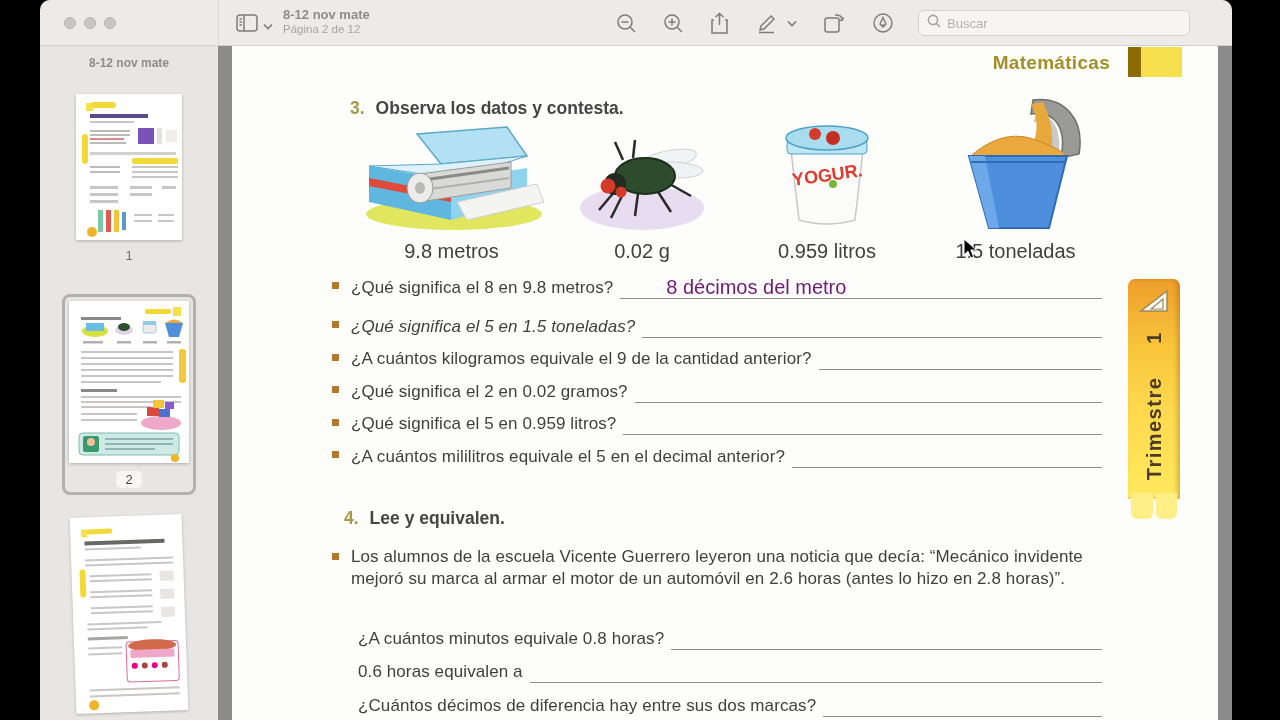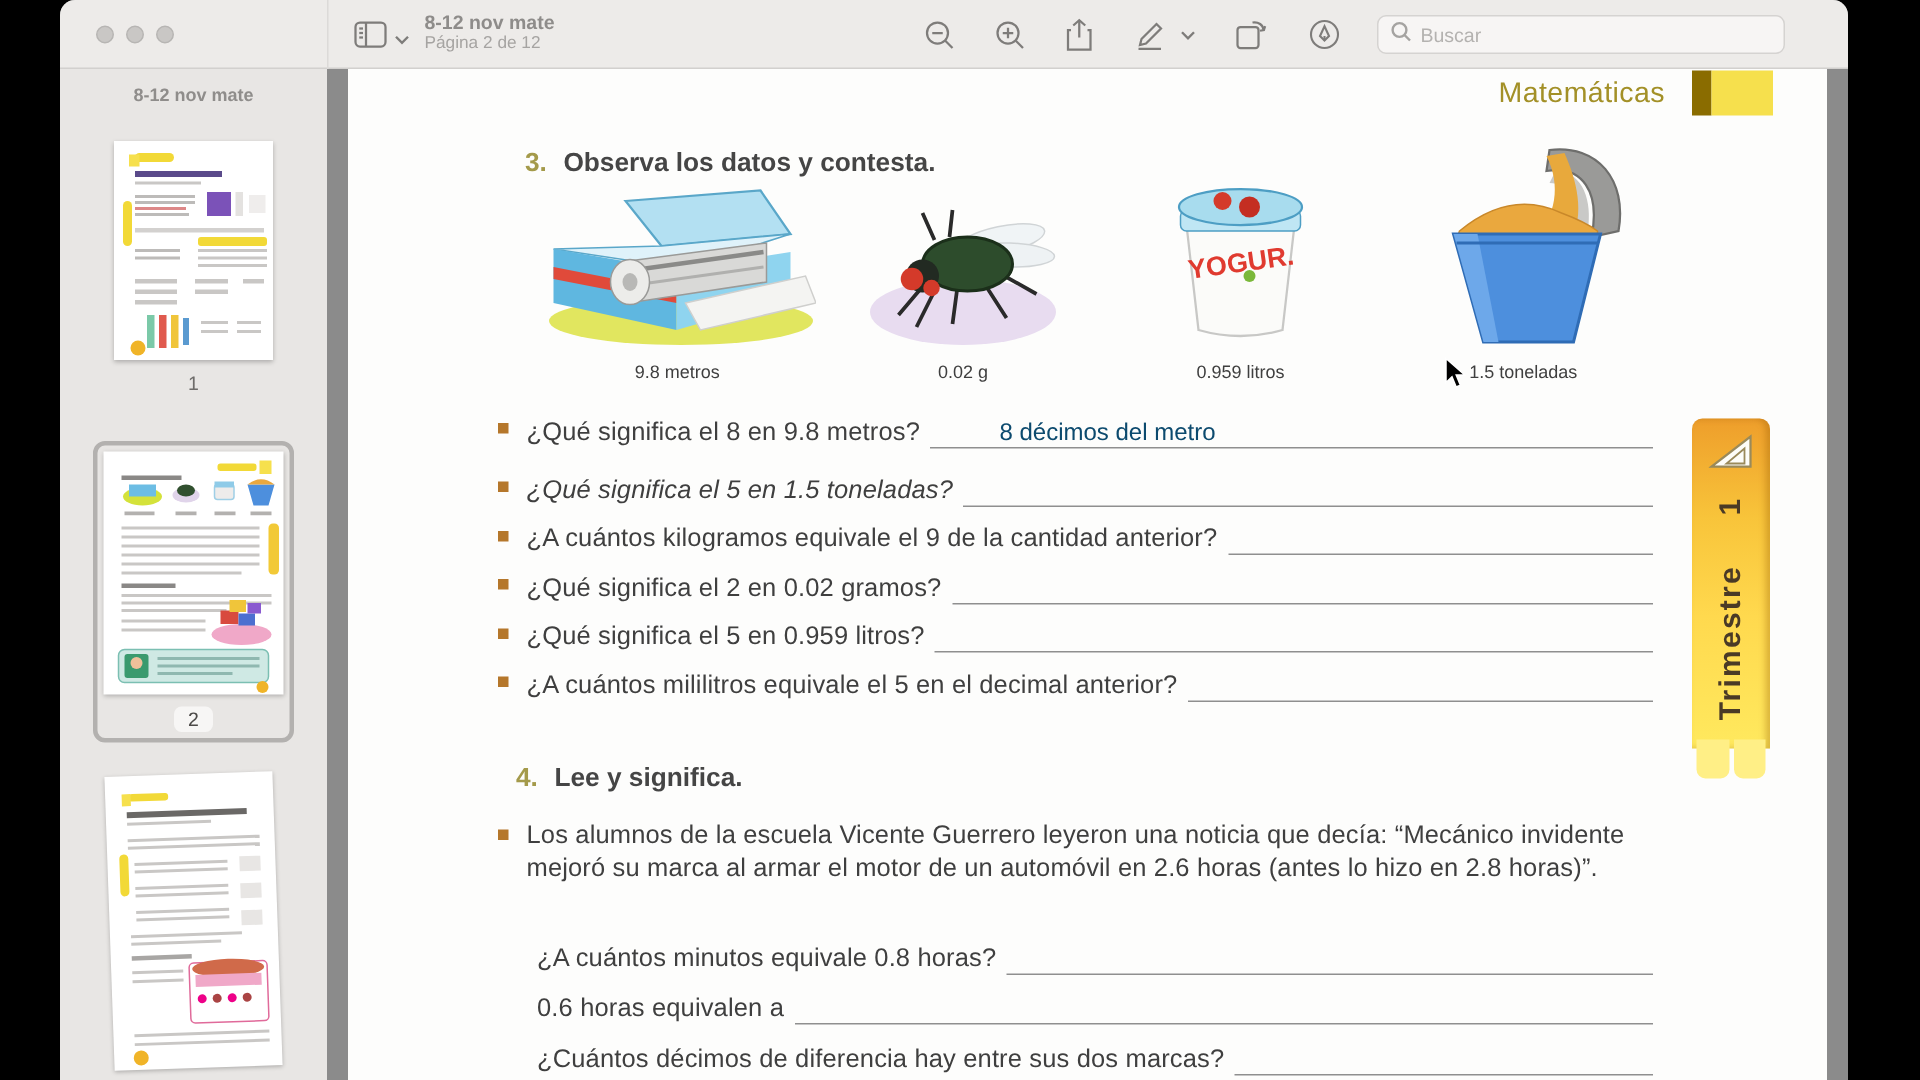--- a/index.html
+++ b/index.html
@@ -49,42 +49,42 @@
   .t2-frame .thumb-page { width:120px; height:162px; }
   .t2-frame .thumb-num { background:#f7f6f5; border-radius:5px; width:26px; margin:8px auto 0;
                          padding:1px 0; color:#4c4a48; }
   .t3 { top:470px; } .t3 .thumb-page { width:112px; height:196px; transform:rotate(-2deg); }
 
   
   .main { flex:1; position:relative; background:#8b8b8b; }
   .page { position:absolute; left:14px; top:0; width:986px; height:694px; background:#fdfdfc; }
 
   .subject-header { position:absolute; top:6px; left:0; width:878px; text-align:right;
-                    font-size:19px; font-weight:normal; color:#a39027; letter-spacing:.3px; }
+                    font-size:19px; font-weight:bold; color:#a39027; letter-spacing:.3px; }
   .subject-tab { position:absolute; left:896px; top:1px; width:54px; height:30px; display:flex; }
   .subject-tab .dk { width:13px; background:#8a6c00; }
   .subject-tab .lt { flex:1; background:#f6e04d; }
 
   .ex-head { position:absolute; display:flex; gap:11px; font-size:17.5px; font-weight:bold;
              color:#454545; }
   .ex-head .num { color:#a49a4a; }
   .ex3-head { top:52px; left:118px; }
   .ex4-head { top:462px; left:112px; }
 
   .figure { position:absolute; text-align:center; }
-  .figure .flabel { font-size:12px; color:#3f3f3f; margin-top:4px; }
+  .figure .flabel { font-size:20px; color:#3f3f3f; margin-top:4px; }
 
   .q-area { position:absolute; left:100px; width:770px; top:232px; }
   .q-row { display:flex; align-items:center; margin-bottom:13.5px; height:19px; }
   .bullet { width:7px; height:7px; background:#b5772b; flex:none; margin-right:12px;
             align-self:center; margin-top:-4px; }
   .q-text { font-size:17px; color:#3f3f3f; white-space:nowrap; letter-spacing:.1px; }
   .ans-line { flex:1; border-bottom:1.5px solid #8f8f8f; margin-left:7px; height:22px;
               display:flex; align-items:flex-end; }
-  .typed { font-size:16px; color:#0c4a6e; white-space:nowrap; line-height:1;
+  .typed { font-size:20px; color:#701a75; white-space:nowrap; line-height:1;
            padding-bottom:1px; }
   .pad-a0 { padding-left:46px; } .pad-a1 { padding-left:16px; }
 
   .p-row { position:absolute; left:100px; top:500px; width:782px; display:flex; }
   .p-row .bullet { margin-top:7px; align-self:flex-start; }
   .p-text { font-size:17px; color:#3f3f3f; line-height:22px; letter-spacing:.1px; }
 
   .q2-area { position:absolute; left:126px; width:744px; top:583px; }
   .q2-area .q-row { margin-bottom:14.5px; }
 
@@ -442,21 +442,21 @@
             </div>
             <div class="q-row">
               <span class="bullet"></span>
               <span class="q-text">¿A cuántos mililitros equivale el 5 en el decimal anterior?</span>
               <span class="ans-line"></span>
             </div>
           </div>
 
           <div class="ex-head ex4-head">
             <span class="num">4.</span>
-            <span>Lee y significa.</span>
+            <span>Lee y equivalen.</span>
           </div>
 
           <div class="p-row">
             <span class="bullet"></span>
             <span class="p-text">Los alumnos de la escuela Vicente Guerrero leyeron una noticia que decía: “Mecánico invidente mejoró su marca al armar el motor de un automóvil en 2.6 horas (antes lo hizo en 2.8 horas)”.</span>
           </div>
 
           <div class="q2-area">
             <div class="q-row">
               <span class="q-text">¿A cuántos minutos equivale 0.8 horas?</span>

